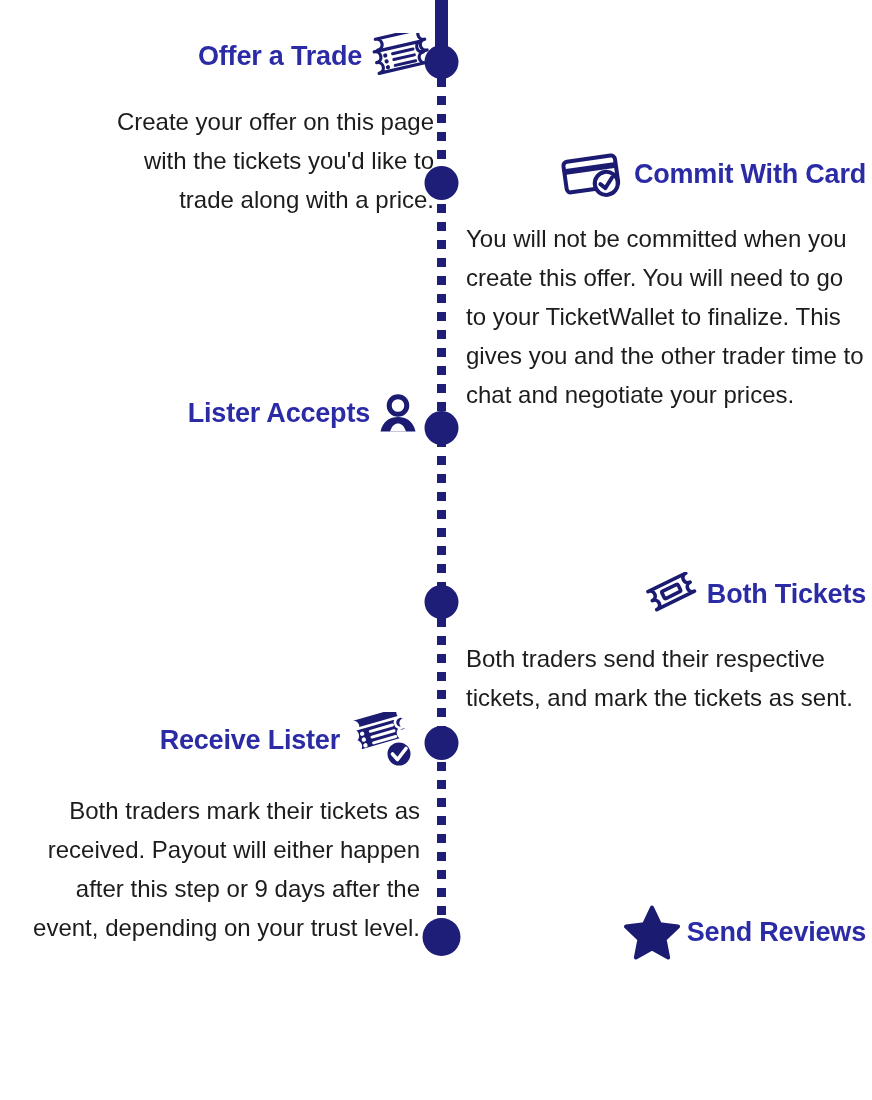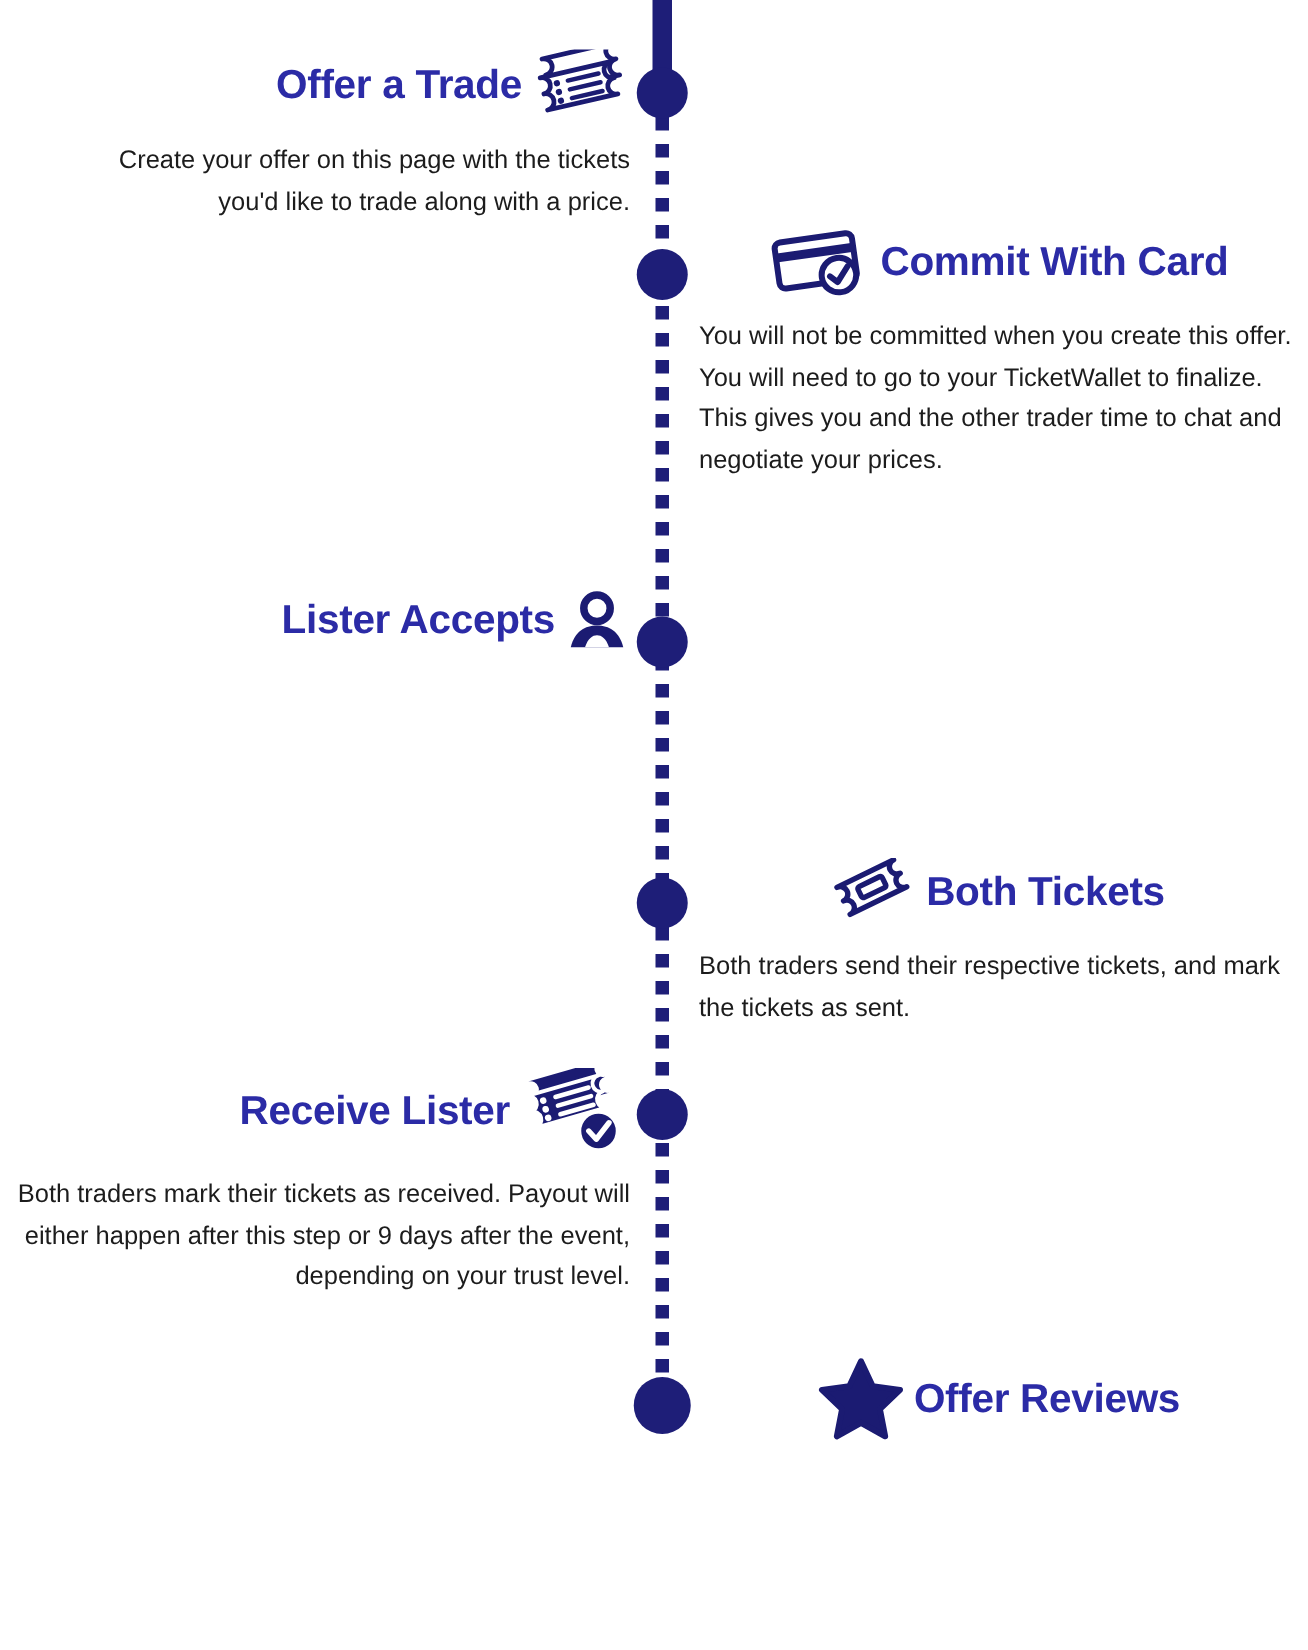--- a/index.html
+++ b/index.html
@@ -41,47 +41,47 @@
     display: flex;
     align-items: center;
     gap: 6px;
     margin: 0;
     padding: 0;
   }
   .step.left .step-head {
     justify-content: flex-end;
   }
   .step.right .step-head {
-    justify-content: center;
+    justify-content: flex-end;
   }
 
   .step-title {
     font-size: 27px;
     font-weight: bold;
     color: #2b2ba6;
     letter-spacing: -0.2px;
     white-space: nowrap;
     line-height: 1.1;
   }
 
   .step-icon {
     display: inline-block;
     line-height: 0;
     flex: 0 0 auto;
   }
 
   .step-body {
-    font-size: 17px;
+    font-size: 24px;
     line-height: 1.62;
     color: #1c1c1c;
-    margin-top: 12px;
+    margin-top: 22px;
   }
 
   
-  #step-1 { left: 30px;  top: 33px;  width: 390px; }
+  #step-1 { left: 44px;  top: 33px;  width: 390px; }
   #step-2 { left: 466px; top: 152px; width: 400px; }
   #step-3 { left: 10px;  top: 392px; width: 410px; }
   #step-4 { left: 466px; top: 572px; width: 400px; }
   #step-5 { left: 8px;   top: 712px; width: 412px; }
   #step-6 { left: 466px; top: 905px; width: 400px; }
 
   #step-1 .step-body { padding-left: 40px; }
   #step-3 .step-body { padding-left: 10px; }
   #step-5 .step-body { padding-left: 0px; }
 </style>
@@ -193,15 +193,15 @@
   <div class="step-body">Both traders mark their tickets as received. Payout will either happen after this step or 9 days after the event, depending on your trust level.</div>
 </div>
 
 <div class="step right" id="step-6">
   <div class="step-head">
     <span class="step-icon">
       <svg width="58" height="56" viewBox="0 0 58 56">
         <path d="M29 2.5 L36.8 19.2 L55 21.6 L41.6 34.4 L45.1 52.5 L29 43.6 L12.9 52.5 L16.4 34.4 L3 21.6 L21.2 19.2 Z" fill="#1b1b72" stroke="#1b1b72" stroke-width="4" stroke-linejoin="round"></path>
       </svg>
     </span>
-    <span class="step-title">Offer Reviews</span>
+    <span class="step-title">Send Reviews</span>
   </div>
 </div>
 
 </body></html>

